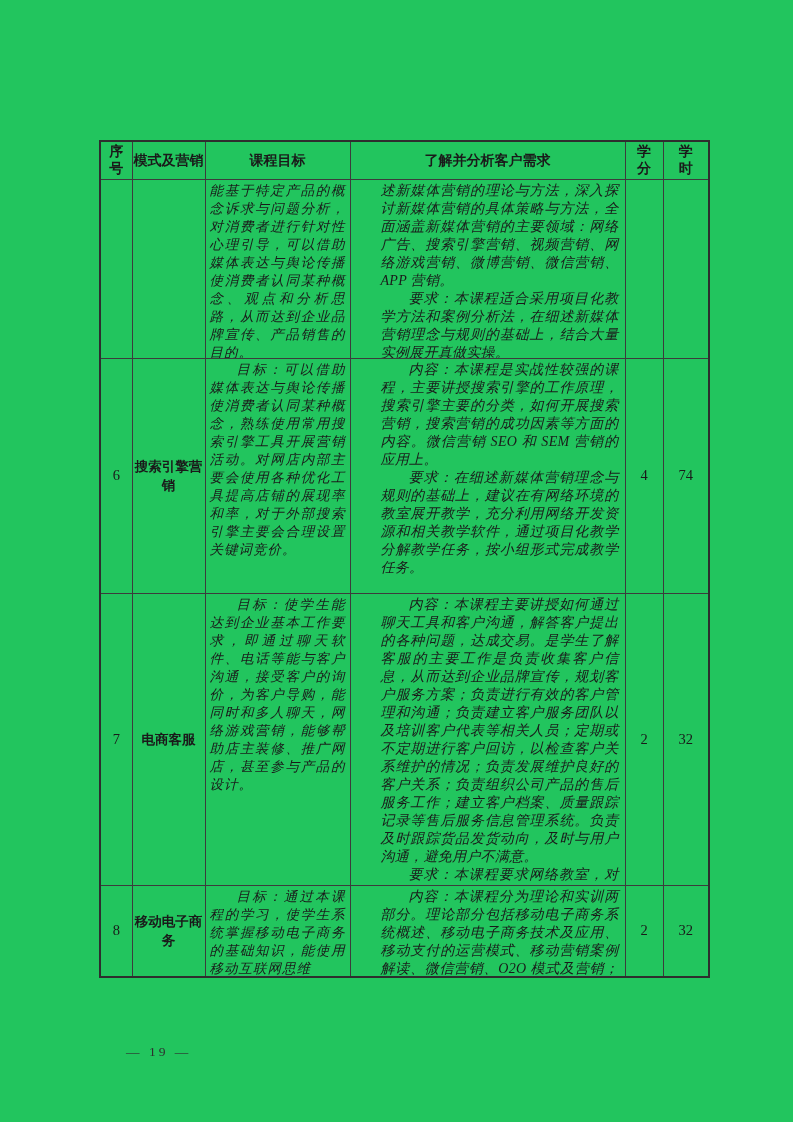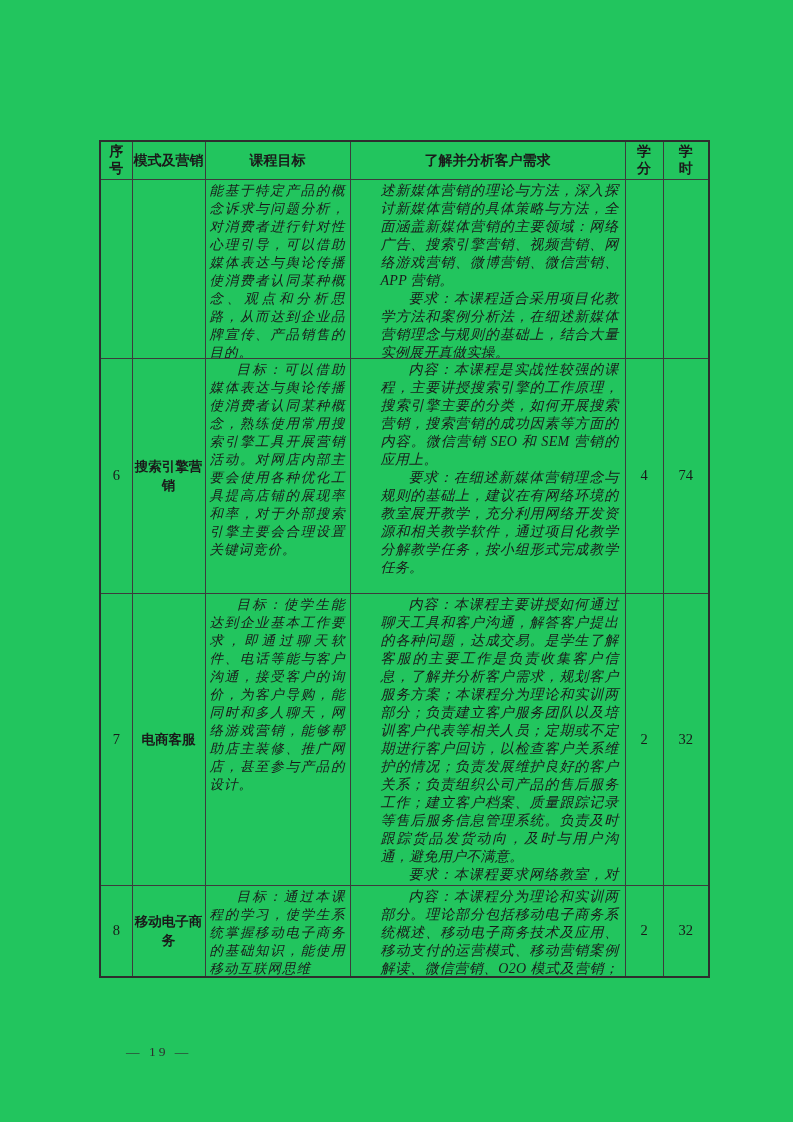--- a/index.html
+++ b/index.html
@@ -161,21 +161,21 @@
         <td class="cname">
           <div class="vwrap-name">电商客服</div>
         </td>
         <td class="top">
           <div class="clip obj h2">
             <p class="indent">目标：使学生能达到企业基本工作要求，即通过聊天软件、电话等能与客户沟通，接受客户的询价，为客户导购，能同时和多人聊天，网络游戏营销，能够帮助店主装修、推广网店，甚至参与产品的设计。</p>
           </div>
         </td>
         <td class="top">
           <div class="clip cnt h2">
-            <p class="indent">内容：本课程主要讲授如何通过聊天工具和客户沟通，解答客户提出的各种问题，达成交易。是学生了解客服的主要工作是负责收集客户信息，了解并分析客户需求，规划客户服务方案；本课程分为理论和实训两部分；负责建立客户服务团队以及培训客户代表等相关人员；定期或不定期进行客户回访，以检查客户关系维护的情况；负责发展维护良好的客户关系；负责组织公司产品的售后服务工作；建立客户档案、质量跟踪记录等售后服务信息管理系统。负责及时跟踪货品发货动向，及时与用户沟通，避免用户不满意。</p>
+            <p class="indent">内容：本课程主要讲授如何通过聊天工具和客户沟通，解答客户提出的各种问题，达成交易。是学生了解客服的主要工作是负责收集客户信息，从而达到企业品牌宣传，规划客户服务方案；负责进行有效的客户管理和沟通；负责建立客户服务团队以及培训客户代表等相关人员；定期或不定期进行客户回访，以检查客户关系维护的情况；负责发展维护良好的客户关系；负责组织公司产品的售后服务工作；建立客户档案、质量跟踪记录等售后服务信息管理系统。负责及时跟踪货品发货动向，及时与用户沟通，避免用户不满意。</p>
             <p class="indent">要求：本课程要求网络教室，对学生实行分组教学，主要采用项目化教学和网络实战演练的方式完成。</p>
           </div>
         </td>
         <td class="num">2</td>
         <td class="num">32</td>
       </tr>
 
       <tr>
         <td class="num">8</td>
         <td class="cname">

